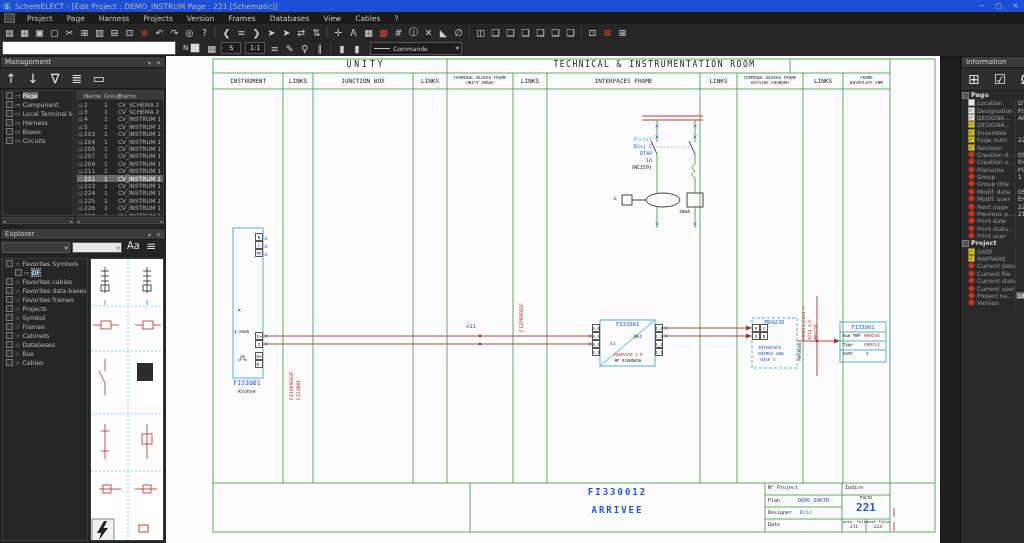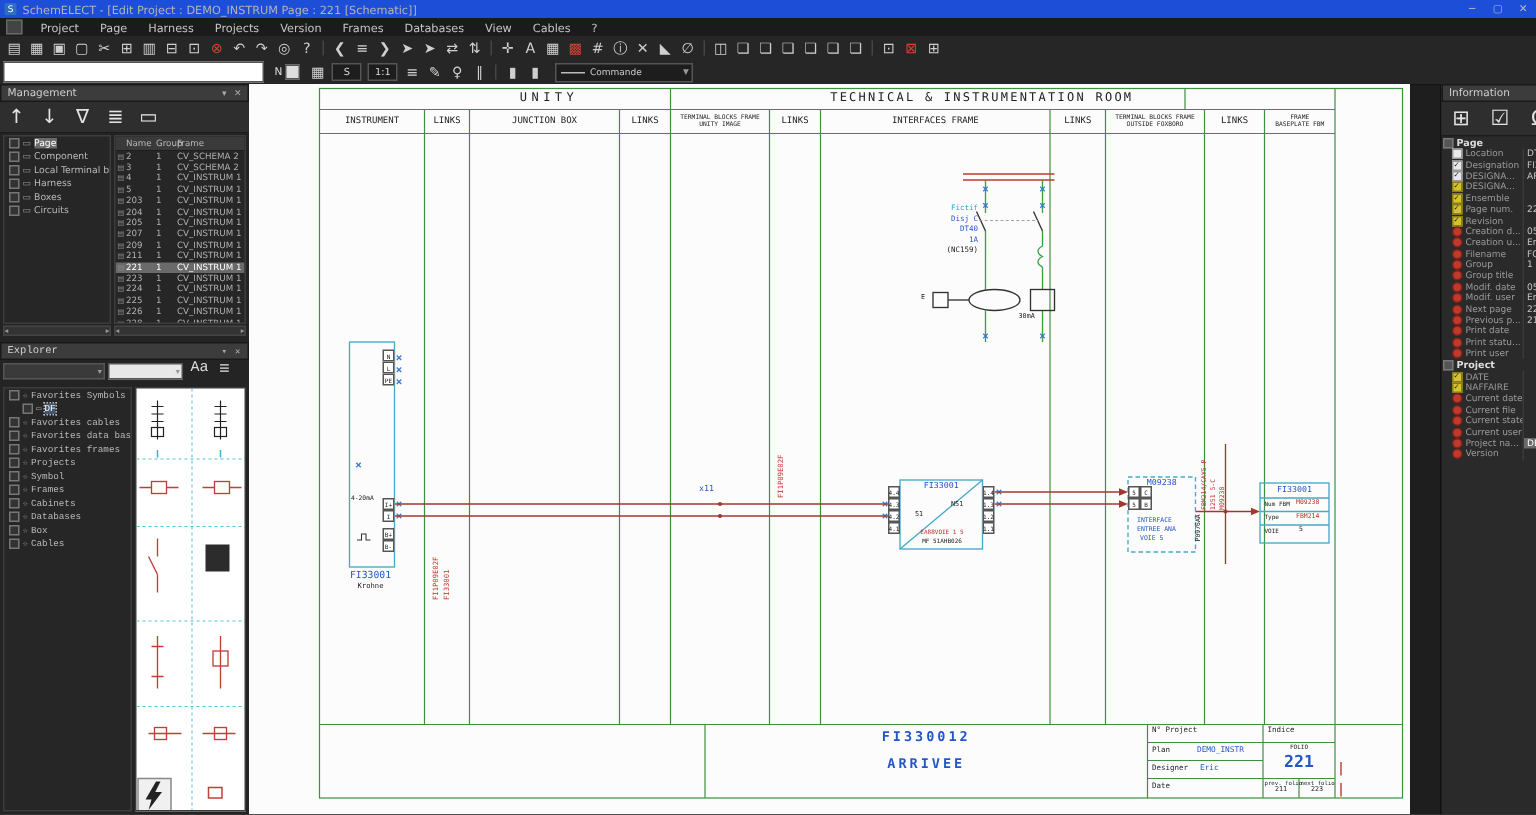--- a/index.html
+++ b/index.html
@@ -366,21 +366,21 @@
       <div class="hscroll" style="left:2px;top:161px;width:72px;">
           <span>◂</span>
           <span>▸</span>
         </div>
       <div class="hscroll" style="left:76px;top:161px;width:88px;">
           <span>◂</span>
           <span>▸</span>
         </div>
     </div>
 
-    <div class="abs" style="left:0;top:172px;width:166px;height:315px;font-family:Liberation Mono, monospace;">
+    <div class="abs" style="left:0;top:172px;width:166px;height:315px;">
       <div class="panel-title">
         <span>Explorer</span>
         <span class="pbtns">
           <span>▾</span>
           <span>✕</span>
         </span>
       </div>
       <div class="combo" style="left:2px;top:14px;width:68px;">
           <span class="warr">▼</span>
         </div>

